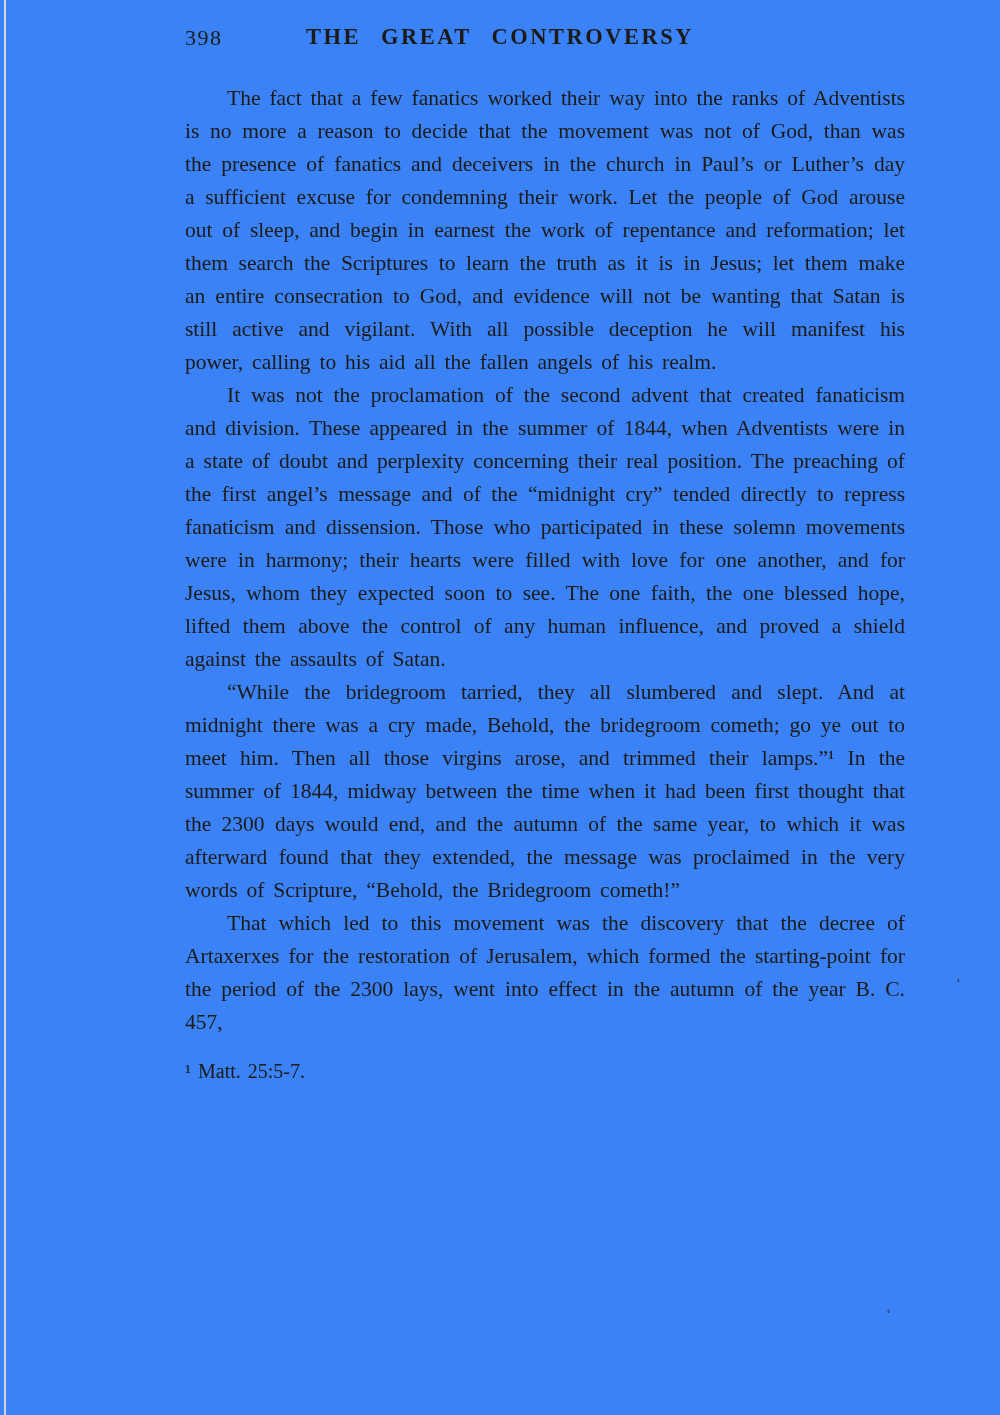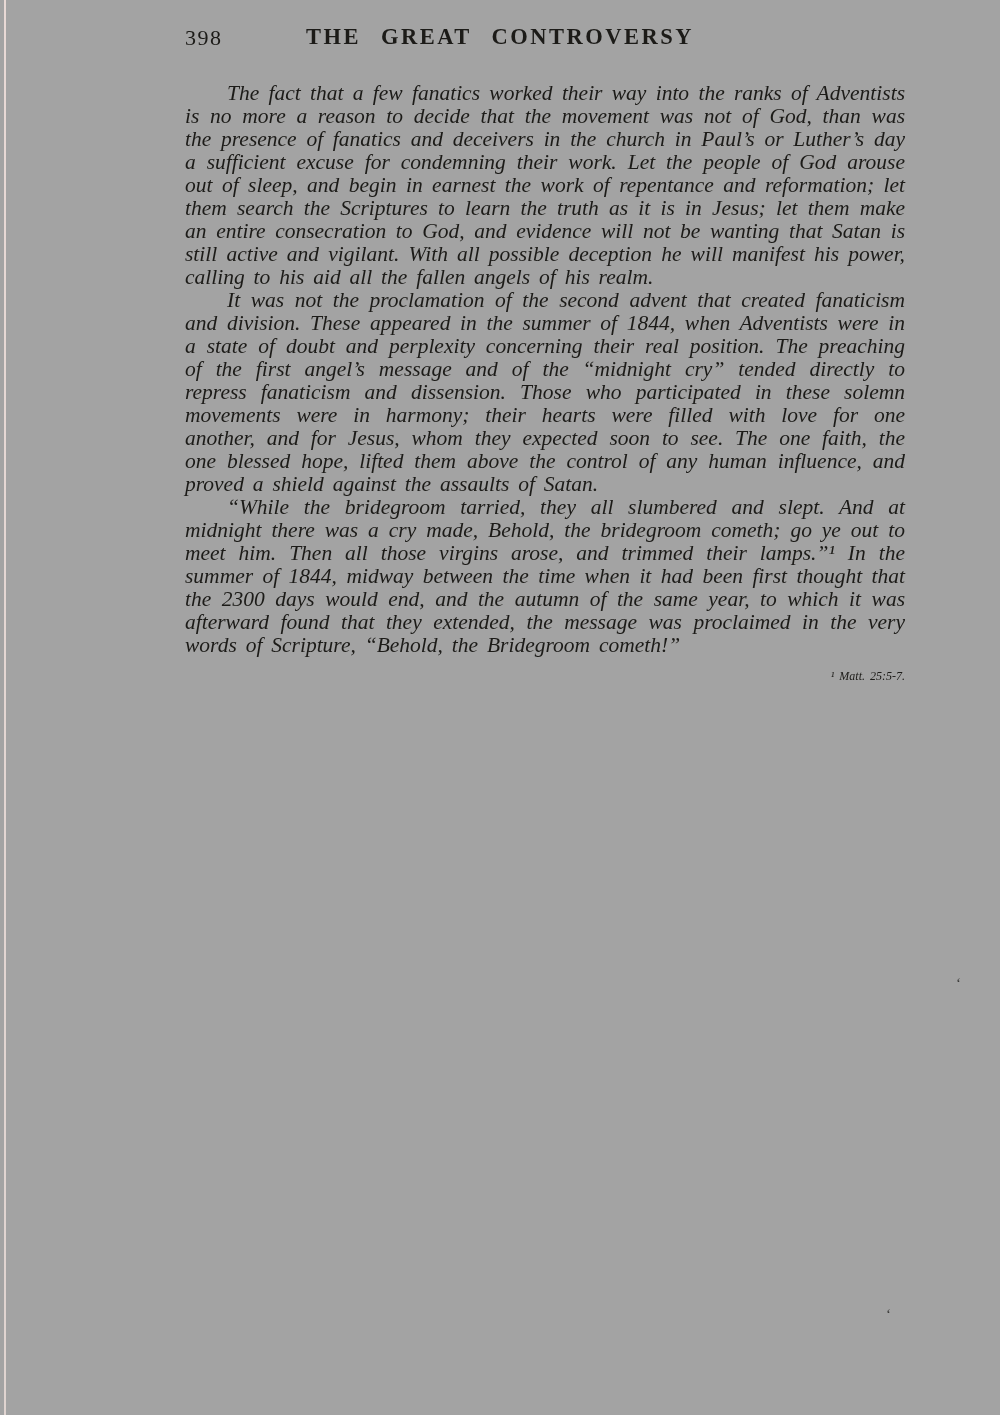--- a/index.html
+++ b/index.html
@@ -11,21 +11,21 @@
     height: 1415px;
     background: #f5f5f2;
     overflow: hidden;
     font-family: "Liberation Serif", serif;
     color: #1c1b18;
     position: relative;
   }
   .page {
     position: absolute;
     inset: 0;
-    background: #a3a3a3;
+    background: #3b82f6;
   }
   .scan-edge {
     position: absolute;
     left: 4px;
     top: 0;
     width: 2px;
     height: 100%;
     background: linear-gradient(#f0dfdb, #e6d9d5);
     opacity: .9;
   }
@@ -45,33 +45,32 @@
   .title {
     font-weight: bold;
     font-size: 22.5px;
     letter-spacing: 2.5px;
     word-spacing: 12px;
   }
   .body-text {
     margin: 26px 95px 0 185px;
     width: 720px;
     font-size: 21.5px;
-    line-height: 23px;
+    line-height: 33px;
     text-align: justify;
-    font-style: italic;
   }
   .body-text p {
     margin: 0;
     text-indent: 42px;
     word-spacing: 3.5px;
   }
   .footnote {
-    text-align: right;
-    font-size: 12px;
-    margin-top: 8px;
+    text-align: left;
+    font-size: 20px;
+    margin-top: 16px;
     word-spacing: 2px;
   }
   .artifact {
     position: absolute;
     font-size: 15px;
     color: #3a3a38;
   }
   .artifact.right-mark  { left: 956px; top: 975px; }
   .artifact.bottom-mark { left: 886px; top: 1306px; }
 </style>
@@ -84,20 +83,21 @@
 
   <header class="running-head">
     <span class="pagenum">398</span>
     <span class="title">THE GREAT CONTROVERSY</span>
   </header>
 
   <main class="body-text">
     <p>The fact that a few fanatics worked their way into the ranks of Adventists is no more a reason to decide that the movement was not of God, than was the presence of fanatics and deceivers in the church in Paul’s or Luther’s day a sufficient excuse for condemning their work. Let the people of God arouse out of sleep, and begin in earnest the work of repentance and reformation; let them search the Scriptures to learn the truth as it is in Jesus; let them make an entire consecration to God, and evidence will not be wanting that Satan is still active and vigilant. With all possible deception he will manifest his power, calling to his aid all the fallen angels of his realm.</p>
     <p>It was not the proclamation of the second advent that created fanaticism and division. These appeared in the summer of 1844, when Adventists were in a state of doubt and perplexity concerning their real position. The preaching of the first angel’s message and of the “midnight cry” tended directly to repress fanaticism and dissension. Those who participated in these solemn movements were in harmony; their hearts were filled with love for one another, and for Jesus, whom they expected soon to see. The one faith, the one blessed hope, lifted them above the control of any human influence, and proved a shield against the assaults of Satan.</p>
     <p>“While the bridegroom tarried, they all slumbered and slept. And at midnight there was a cry made, Behold, the bridegroom cometh; go ye out to meet him. Then all those virgins arose, and trimmed their lamps.”¹ In the summer of 1844, midway between the time when it had been first thought that the 2300 days would end, and the autumn of the same year, to which it was afterward found that they extended, the message was proclaimed in the very words of Scripture, “Behold, the Bridegroom cometh!”</p>
+    <p>That which led to this movement was the discovery that the decree of Artaxerxes for the restoration of Jerusalem, which formed the starting-point for the period of the 2300 lays, went into effect in the autumn of the year B. C. 457,</p>
 
     <div class="footnote">¹ Matt. 25:5-7.</div>
   </main>
 
   <span class="artifact right-mark">‘</span>
   <span class="artifact bottom-mark">‘</span>
 
 </div>
 
 </body></html>

